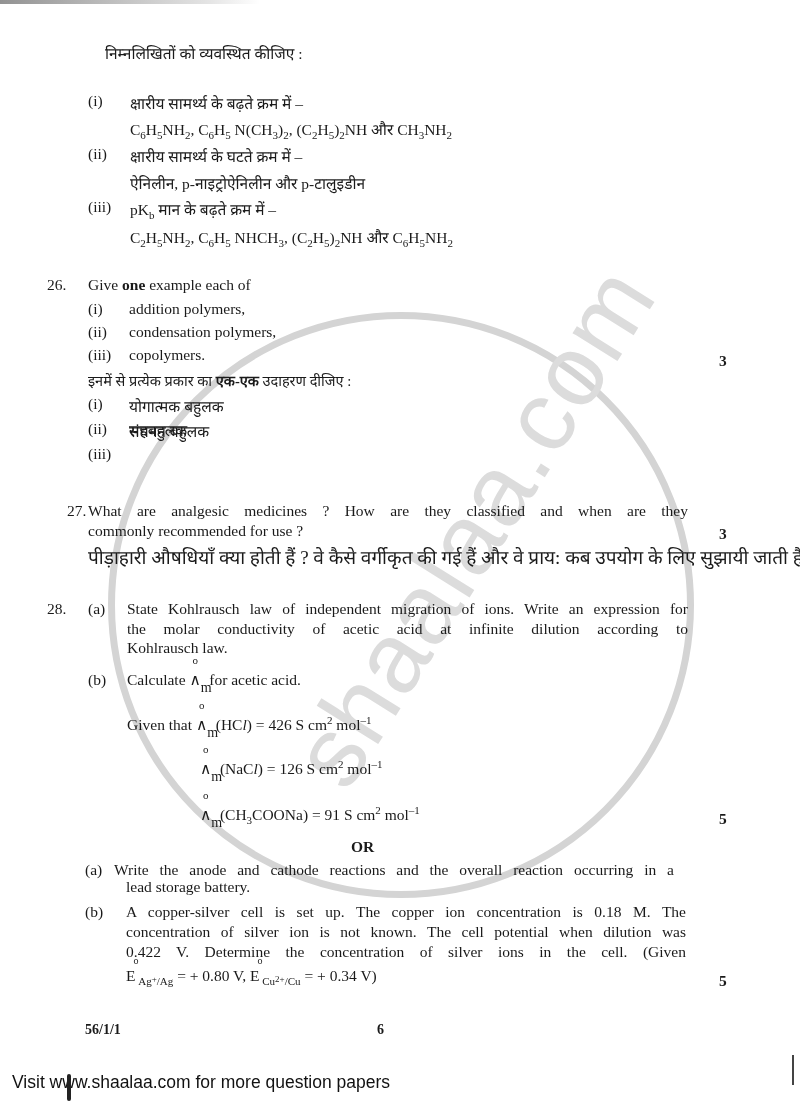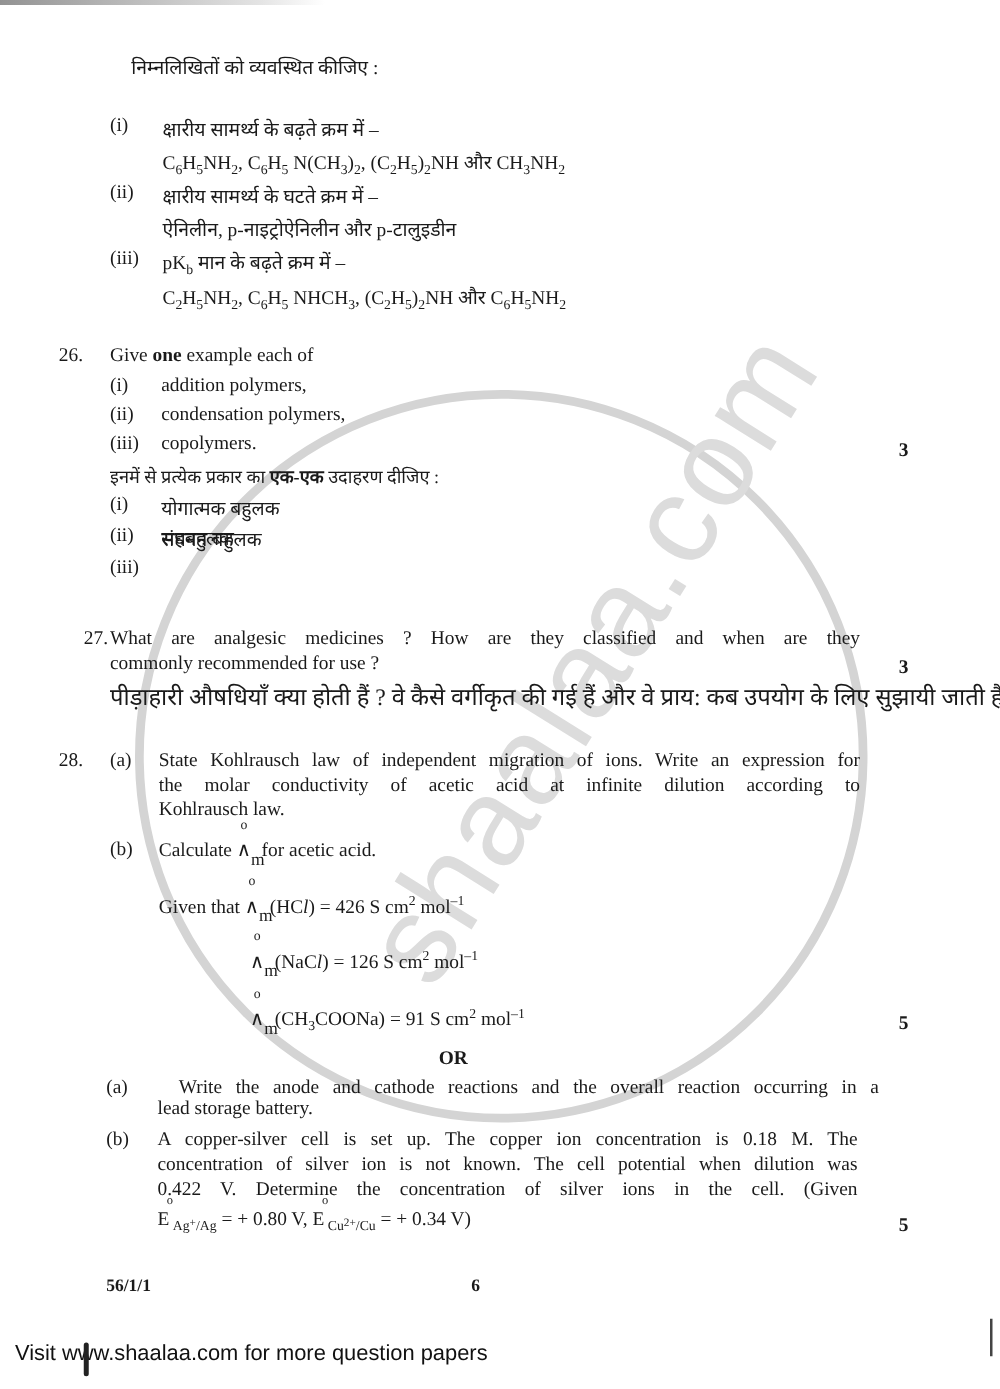--- a/index.html
+++ b/index.html
@@ -106,21 +106,21 @@
 </div>
 <div class="abs" style="left:200px; top:806px;">
   <span class="lam">∧<span class="o">o</span><span class="m">m</span></span>
   (CH<sub>3</sub>COONa) = 91 S cm<sup>2</sup> mol<sup>–1</sup>
 </div>
 <div class="mark" style="top:810px;">5</div>
 
 <div class="abs" style="left:351px; top:838px; font-weight:bold;">OR</div>
 
 <div class="abs" style="left:85px; top:861px;">(a)</div>
-<div class="abs j" style="left:143px; top:861px; width:560px;">Write the anode and cathode reactions and the overall reaction occurring in a</div>
+<div class="abs j" style="left:114px; top:861px; width:560px;">Write the anode and cathode reactions and the overall reaction occurring in a</div>
 <div class="abs" style="left:126px; top:878px;">lead storage battery.</div>
 
 <div class="abs" style="left:85px; top:903px;">(b)</div>
 <div class="abs j" style="left:126px; top:903px; width:560px;">A copper-silver cell is set up. The copper ion concentration is 0.18 M. The</div>
 <div class="abs j" style="left:126px; top:923px; width:560px;">concentration of silver ion is not known. The cell potential when dilution was</div>
 <div class="abs j" style="left:126px; top:943px; width:560px;">0.422 V. Determine the concentration of silver ions in the cell. (Given</div>
 <div class="abs" style="left:126px; top:967px;">
   E<span style="position:relative;"><span style="position:absolute; left:-2px; top:-12px; font-size:10px;">o</span></span><sub>&nbsp;Ag<sup style="font-size:9px; vertical-align:3px;">+</sup>/Ag</sub> = + 0.80 V, E<span style="position:relative;"><span style="position:absolute; left:-2px; top:-12px; font-size:10px;">o</span></span><sub>&nbsp;Cu<sup style="font-size:9px; vertical-align:3px;">2+</sup>/Cu</sub> = + 0.34 V)
 </div>
 <div class="mark" style="top:972px;">5</div>

